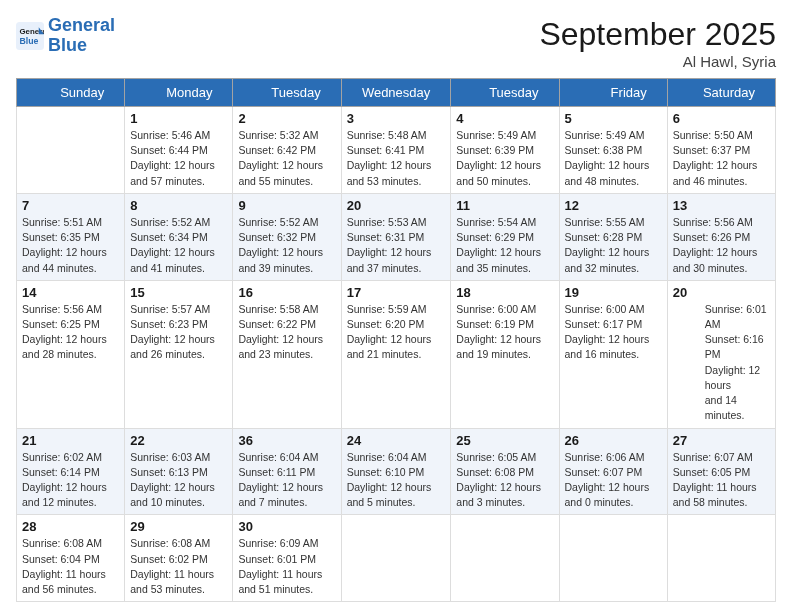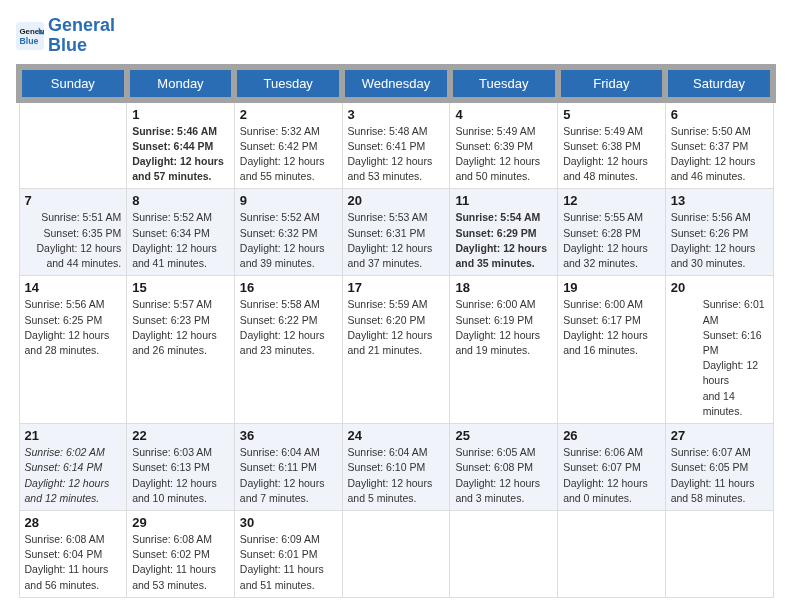--- a/index.html
+++ b/index.html
@@ -47,25 +47,25 @@
       color: #444;
     }
     .calendar {
       width: 100%;
       border-collapse: collapse;
       font-size: 11px;
     }
     .calendar th {
       background: #2a6db5;
       color: #fff;
-      padding: 6px 12px;
-      text-align: center;
+      padding: 6px 20px;
+      text-align: right;
       font-size: 13px;
       font-weight: normal;
-      border: 6px solid #a3a3a3;
+      border: 1px solid #a3a3a3;
     }
     .calendar td {
       vertical-align: top;
       border: 1px solid #ddd;
       padding: 4px 5px;
       width: 108px;
       min-height: 80px;
     }
     .day-num {
       font-size: 13px;
@@ -100,40 +100,44 @@
       <text x="4" y="14" font-size="9" font-weight="bold" fill="#1a1a1a">General</text>
       <text x="4" y="25" font-size="10" font-weight="bold" fill="#2a6db5">Blue</text>
       <polygon points="26,6 32,14 26,14" fill="#2a6db5"></polygon>
     </svg>
     <div>
       <div class="logo-text">
         <span>General</span><br><span style="color:#2a6db5;">Blue</span>
       </div>
     </div>
   </div>
+  <div class="title-block">
+    <div class="month-title">September 2025</div>
+    <div class="location">Al Hawl, Syria</div>
+  </div>
 </div>
 
 <table class="calendar">
   <thead>
     <tr>
     <th>Sunday</th>
         <th>Monday</th>
         <th>Tuesday</th>
         <th>Wednesday</th>
         <th>Tuesday</th>
         <th>Friday</th>
         <th>Saturday</th>
       </tr>
   </thead>
   <tbody id="calendar-body">
   <tr>
         <td class="empty-cell"></td>
         <td>
           <span class="day-num">1</span>
-          <div class="day-info" style="white-space: pre-line; font-weight: bold;">Sunrise: 5:46 AM
+          <div class="day-info" style="white-space: pre-line;">Sunrise: 5:46 AM
 Sunset: 6:44 PM
 Daylight: 12 hours
 and 57 minutes.</div>
         </td>
         <td>
           <span class="day-num">2</span>
           <div class="day-info" style="white-space: pre-line;">Sunrise: 5:32 AM
 Sunset: 6:42 PM
 Daylight: 12 hours
 and 55 minutes.</div>
@@ -163,21 +167,21 @@
           <span class="day-num">6</span>
           <div class="day-info" style="white-space: pre-line;">Sunrise: 5:50 AM
 Sunset: 6:37 PM
 Daylight: 12 hours
 and 46 minutes.</div>
         </td>
       </tr>
       <tr>
         <td>
           <span class="day-num">7</span>
-          <div class="day-info" style="white-space: pre-line; text-align: right;">Sunrise: 5:51 AM
+          <div class="day-info" style="white-space: pre-line;">Sunrise: 5:51 AM
 Sunset: 6:35 PM
 Daylight: 12 hours
 and 44 minutes.</div>
         </td>
         <td>
           <span class="day-num">8</span>
           <div class="day-info" style="white-space: pre-line;">Sunrise: 5:52 AM
 Sunset: 6:34 PM
 Daylight: 12 hours
 and 41 minutes.</div>
@@ -191,21 +195,21 @@
         </td>
         <td>
           <span class="day-num">20</span>
           <div class="day-info" style="white-space: pre-line;">Sunrise: 5:53 AM
 Sunset: 6:31 PM
 Daylight: 12 hours
 and 37 minutes.</div>
         </td>
         <td>
           <span class="day-num">11</span>
-          <div class="day-info" style="white-space: pre-line; font-weight: bold;">Sunrise: 5:54 AM
+          <div class="day-info" style="white-space: pre-line;">Sunrise: 5:54 AM
 Sunset: 6:29 PM
 Daylight: 12 hours
 and 35 minutes.</div>
         </td>
         <td>
           <span class="day-num">12</span>
           <div class="day-info" style="white-space: pre-line;">Sunrise: 5:55 AM
 Sunset: 6:28 PM
 Daylight: 12 hours
 and 32 minutes.</div>
@@ -265,21 +269,21 @@
           <span class="day-num">20</span>
           <div class="day-info" style="white-space: pre-line; margin-left: 32px;">Sunrise: 6:01 AM
 Sunset: 6:16 PM
 Daylight: 12 hours
 and 14 minutes.</div>
         </td>
       </tr>
       <tr>
         <td>
           <span class="day-num">21</span>
-          <div class="day-info" style="white-space: pre-line; font-style: italic;">Sunrise: 6:02 AM
+          <div class="day-info" style="white-space: pre-line;">Sunrise: 6:02 AM
 Sunset: 6:14 PM
 Daylight: 12 hours
 and 12 minutes.</div>
         </td>
         <td>
           <span class="day-num">22</span>
           <div class="day-info" style="white-space: pre-line;">Sunrise: 6:03 AM
 Sunset: 6:13 PM
 Daylight: 12 hours
 and 10 minutes.</div>

